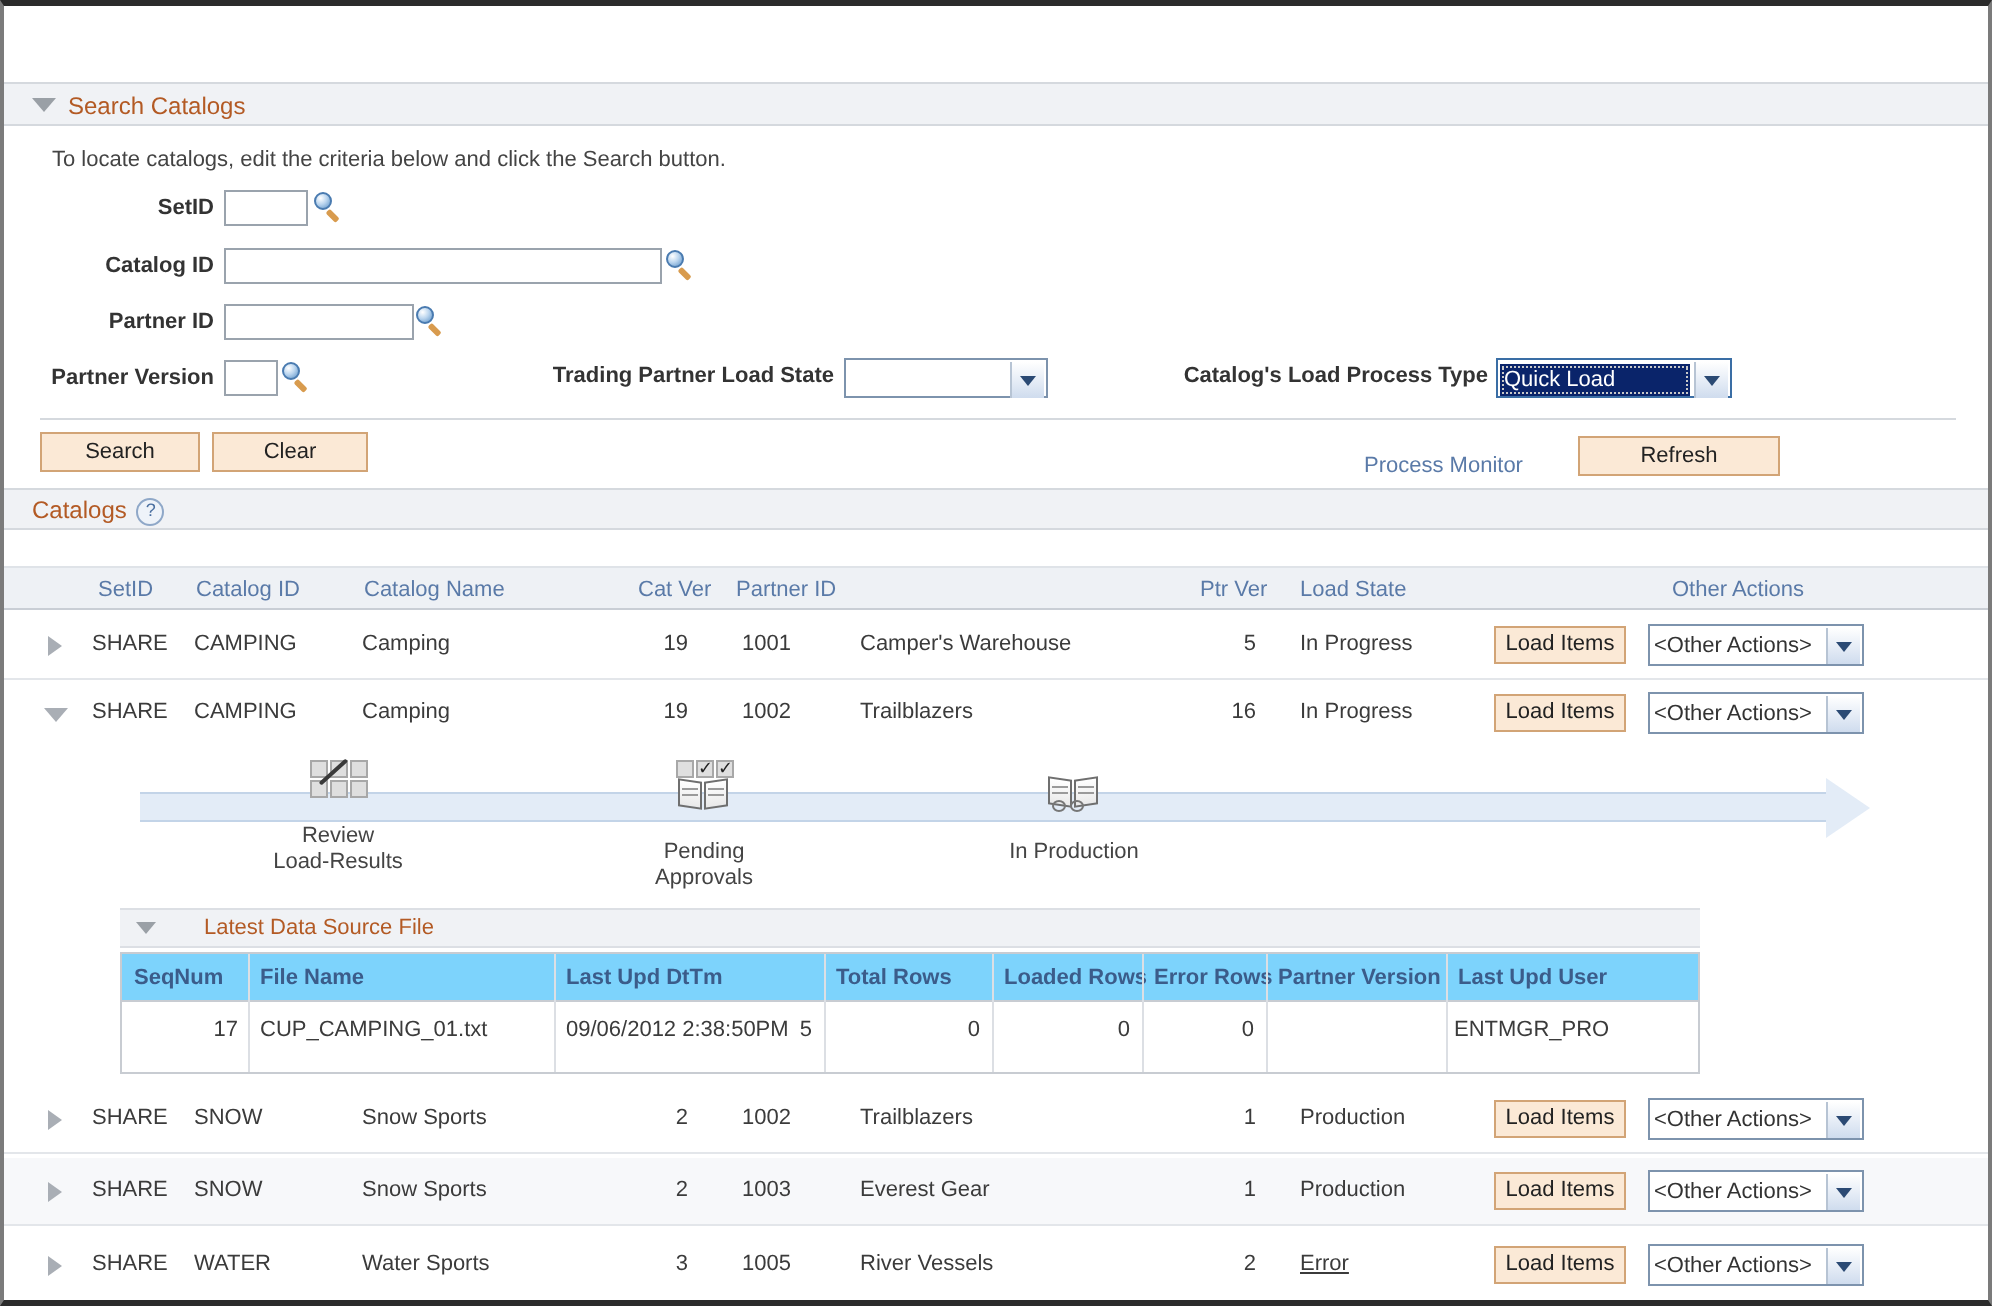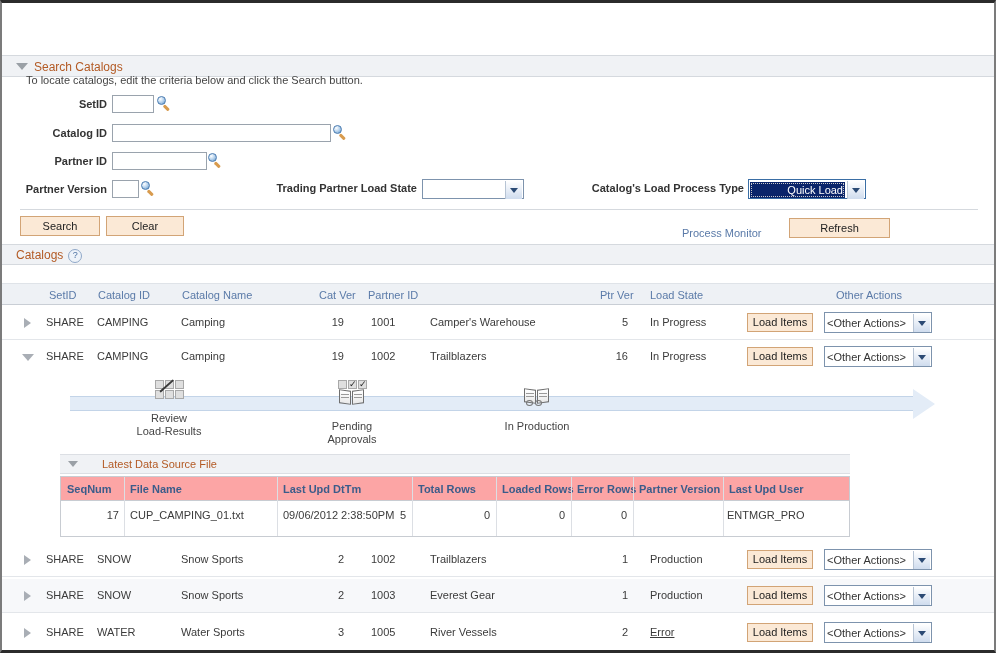--- a/index.html
+++ b/index.html
@@ -72,21 +72,21 @@
     content:"";position:absolute;left:4px;top:7px;
     width:0;height:0;border-left:4.5px solid transparent;border-right:4.5px solid transparent;
     border-top:5px solid #2b4a74;
   }
   .selwrap .selvalue{
     position:absolute;left:2px;top:2px;right:20px;height:16px;line-height:16px;
     font-size:11px;white-space:nowrap;overflow:hidden;
   }
   .selwrap .selvalue.sel{
     background:#0a246a;color:#ffffff;padding:0 2px;left:1px;
-    outline:1px dotted #c8c8c8;outline-offset:-2px;text-align:right;
+    outline:1px dotted #c8c8c8;outline-offset:-2px;
   }
   .hr-line{position:absolute;height:1px;background:#d5d9de;}
   .btn{
     position:absolute;box-sizing:border-box;height:20px;
     border:1px solid #d2a476;background:#fbe9d6;
     font-family:"Liberation Sans", sans-serif;font-size:11px;color:#222;
     text-align:center;line-height:18px;cursor:pointer;padding:0;
   }
   .lnk{color:#5a7aa8;font-size:11px;text-decoration:none;cursor:pointer;}
   .lnk.u{text-decoration:underline;}
@@ -170,36 +170,36 @@
     border-top:1px solid #dcdfe4;border-bottom:1px solid #dcdfe4;box-sizing:border-box;
   }
   .subbar .tri2{
     position:absolute;left:8px;top:6px;width:0;height:0;
     border-left:5px solid transparent;border-right:5px solid transparent;border-top:6px solid #9aa0a6;
   }
   .subbar .lbl2{position:absolute;left:22px;top:3px;font-size:11px;color:#b35a24;padding-left:20px;}
   .subtbl{position:absolute;border:1px solid #c8ccd2;box-sizing:border-box;background:#fff;}
   .subhdr{
     position:absolute;left:0;right:0;top:0;height:24px;
-    background:#fca5a5;border-bottom:1px solid #c8ccd2;box-sizing:border-box;
+    background:#7dd3fc;border-bottom:1px solid #c8ccd2;box-sizing:border-box;
   }
   .subhdr .sh{
     position:absolute;top:6px;font-size:11px;font-weight:bold;color:#3b5c8a;white-space:nowrap;
   }
   .subrow{position:absolute;left:0;right:0;top:24px;height:29px;}
   .subrow .sc{position:absolute;top:8px;font-size:11px;color:#3b3b3b;white-space:nowrap;}
   .vsep{position:absolute;top:0;bottom:0;width:1px;background:#dcdfe4;}
 </style>
 </head>
 <body>
 
 <div class="page">
 
 
-  <div class="sect-bar" style="top:52px;">
+  <div class="sect-bar" style="top:38px;">
     <span class="tri"></span>
     <span class="lbl">Search Catalogs</span>
   </div>
 
   <div class="hint">To locate catalogs, edit the criteria below and click the Search button.</div>
 
   <div class="flabel" style="left:20px;top:95px;width:85px;">SetID</div>
   <div class="finput" style="left:110px;top:92px;width:42px;"></div>
   <div class="mag" style="left:155px;top:93px;">
     <span class="lens"></span>

